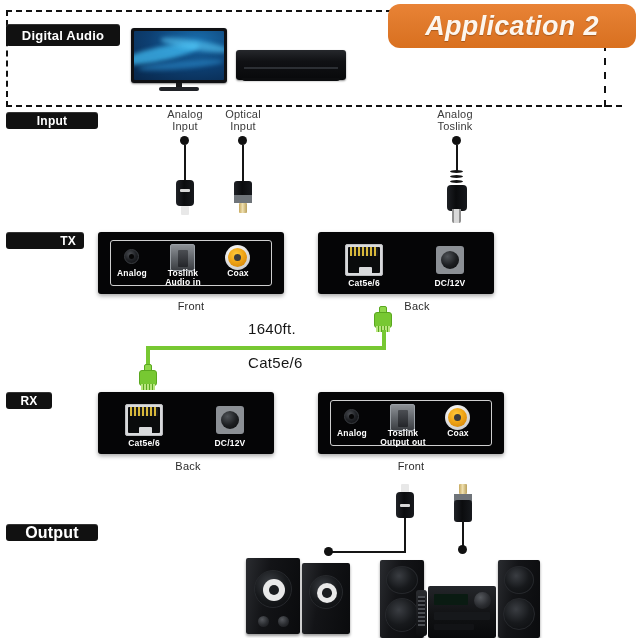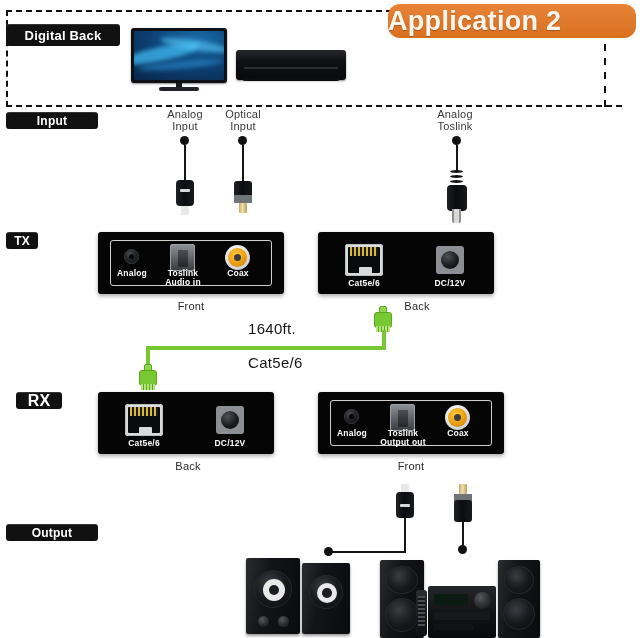--- a/index.html
+++ b/index.html
@@ -15,23 +15,23 @@
            line-height:12px;letter-spacing:.2px;}
   .caption.dark{color:#2b2b2b;}
 
   
   #dashbox{position:absolute;left:6px;top:10px;width:616px;height:97px;
            border:2px dashed #111;border-right:none;box-sizing:border-box;}
   #dashright{position:absolute;left:604px;top:44px;width:2px;height:63px;
              background:repeating-linear-gradient(to bottom,#111 0 7px,transparent 7px 14px);}
 
   
-  #banner{position:absolute;left:388px;top:4px;width:248px;height:34px;
+  #banner{position:absolute;left:388px;top:4px;width:248px;height:44px;
           background:linear-gradient(180deg,#e98336 0%,#e07a2c 45%,#d9701f 100%);
-          border-radius:12px;display:flex;align-items:center;justify-content:flex-start;}
+          border-radius:12px;display:flex;align-items:center;justify-content:center;font-style:italic;}
   #banner span{color:#fdf6ee;font-size:27px;font-weight:bold;letter-spacing:.3px;
                text-shadow:0 1px 1px rgba(0,0,0,.25);}
 
   
   #tv{position:absolute;left:131px;top:28px;width:96px;height:62px;}
   #tvbezel{position:absolute;left:0;top:0;width:96px;height:55px;background:#101114;
            border-radius:3px;padding:3px;box-sizing:border-box;
            box-shadow:0 1px 2px rgba(0,0,0,.45);}
   #tvscreen{width:100%;height:100%;border-radius:1px;
             background:radial-gradient(120% 120% at 70% 20%,#1a6fae 0%,#0d3f72 45%,#07203f 100%);
@@ -148,21 +148,21 @@
 <div id="stage">
 
   <div id="dashbox"></div>
   <div id="dashright"></div>
 
   <div id="banner">
     <span>Application 2</span>
   </div>
 
   <div class="blacktag" style="left:6px;top:24px;width:114px;height:22px;font-size:13px;">
-    <span>Digital Back</span>
+    <span>Digital Audio</span>
   </div>
 
   <div id="tv">
     <div id="tvbezel">
       <div id="tvscreen">
         <div class="wave" id="w1"></div>
         <div class="wave" id="w2"></div>
         <div class="wave" id="w3"></div>
       </div>
     </div>
@@ -171,27 +171,27 @@
   </div>
 
   <div id="bdp">
     <div id="bdpslot"></div>
     <div id="bdpfoot"></div>
   </div>
 
   <div class="blacktag" style="left:6px;top:112px;width:92px;height:17px;font-size:12px;">
     <span>Input</span>
   </div>
-  <div class="blacktag" style="left:6px;top:232px;width:32px;height:17px;font-size:12px;">
+  <div class="blacktag" style="left:6px;top:232px;width:32px;height:17px;font-size:12px;padding-left:46px;">
     <span>TX</span>
   </div>
-  <div class="blacktag" style="left:16px;top:392px;width:46px;height:17px;font-size:16px;">
+  <div class="blacktag" style="left:6px;top:392px;width:46px;height:17px;font-size:12px;">
     <span>RX</span>
   </div>
-  <div class="blacktag" style="left:6px;top:524px;width:92px;height:17px;font-size:12px;">
+  <div class="blacktag" style="left:6px;top:524px;width:92px;height:17px;font-size:16px;">
     <span>Output</span>
   </div>
 
   <div class="caption" style="left:156px;top:108px;width:58px;">
     <div>Analog</div>
     <div>Input</div>
   </div>
   <div class="caption" style="left:214px;top:108px;width:58px;">
     <div>Optical</div>
     <div>Input</div>

